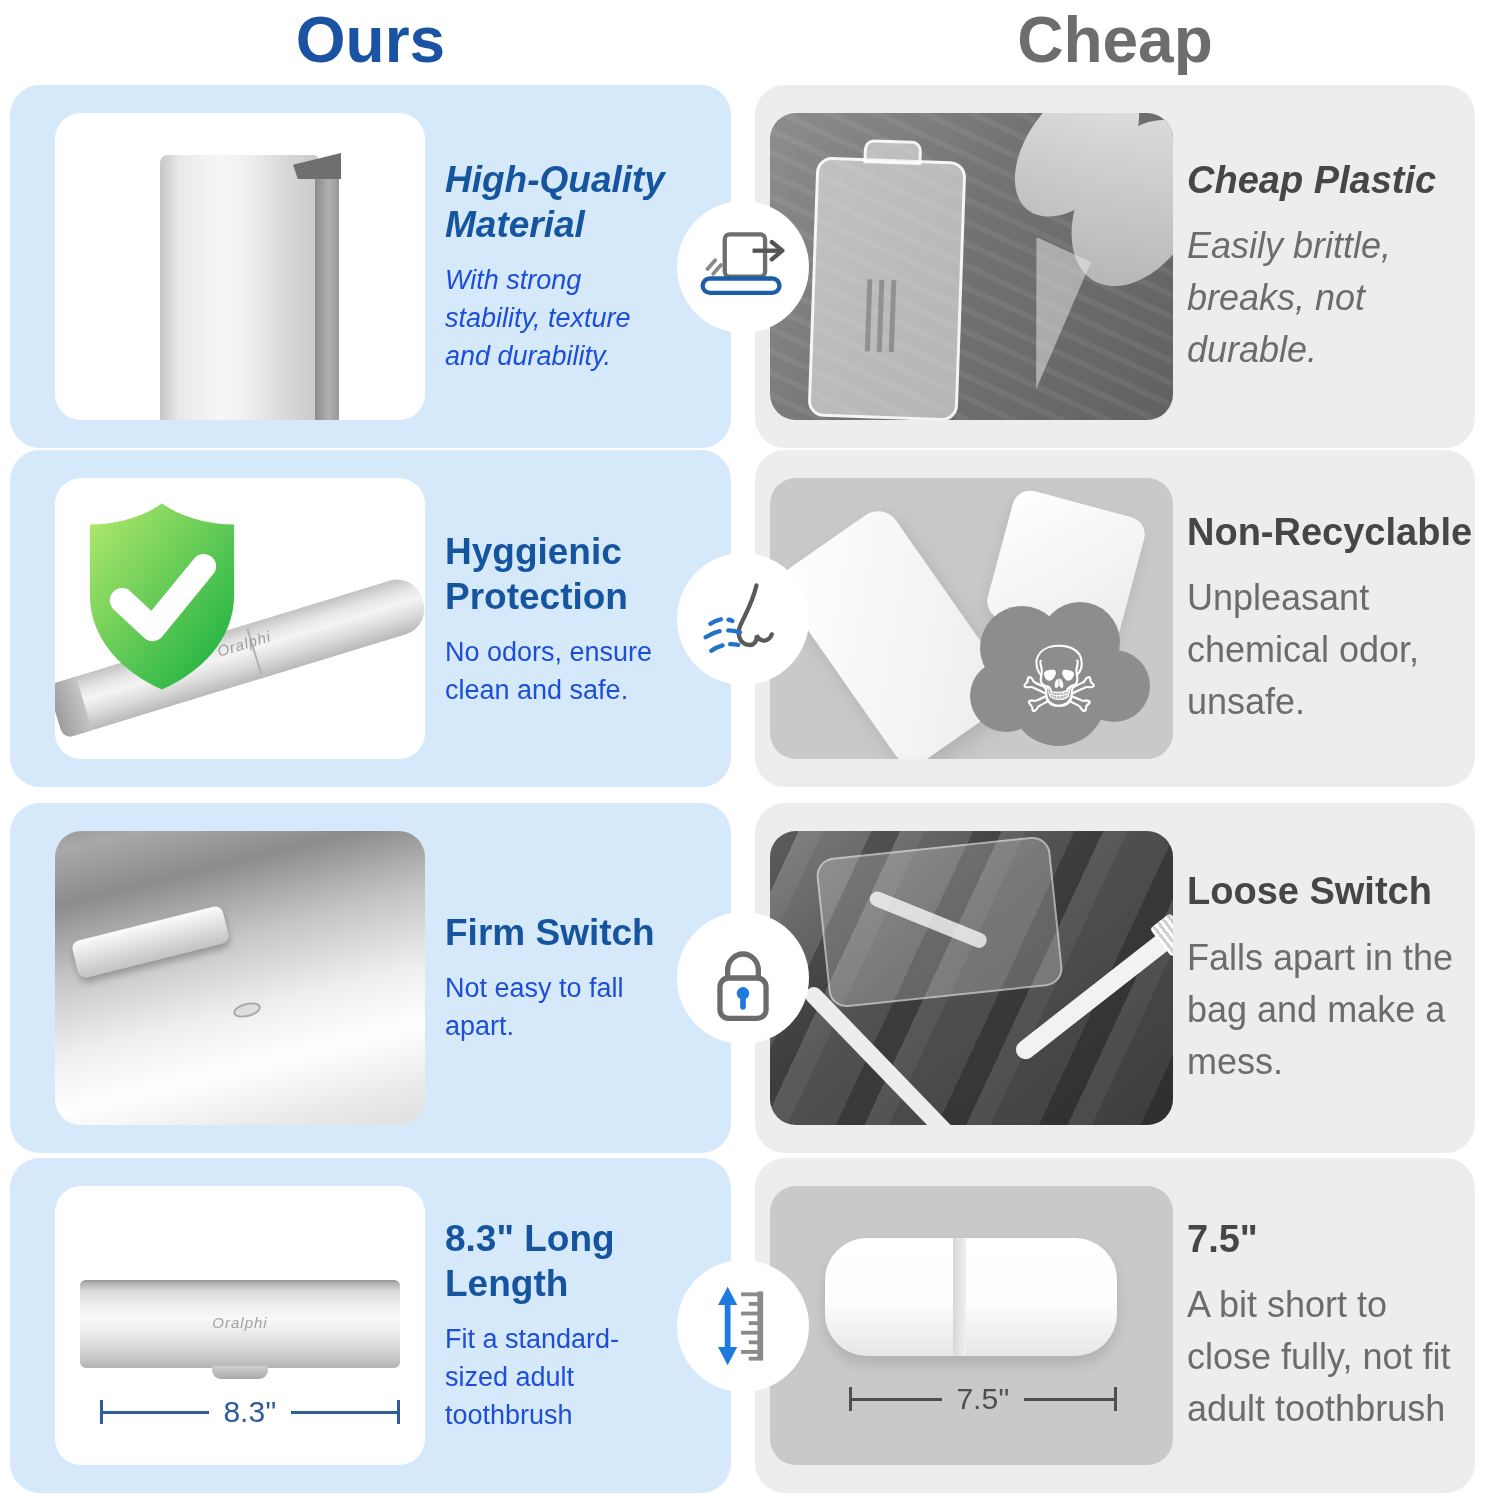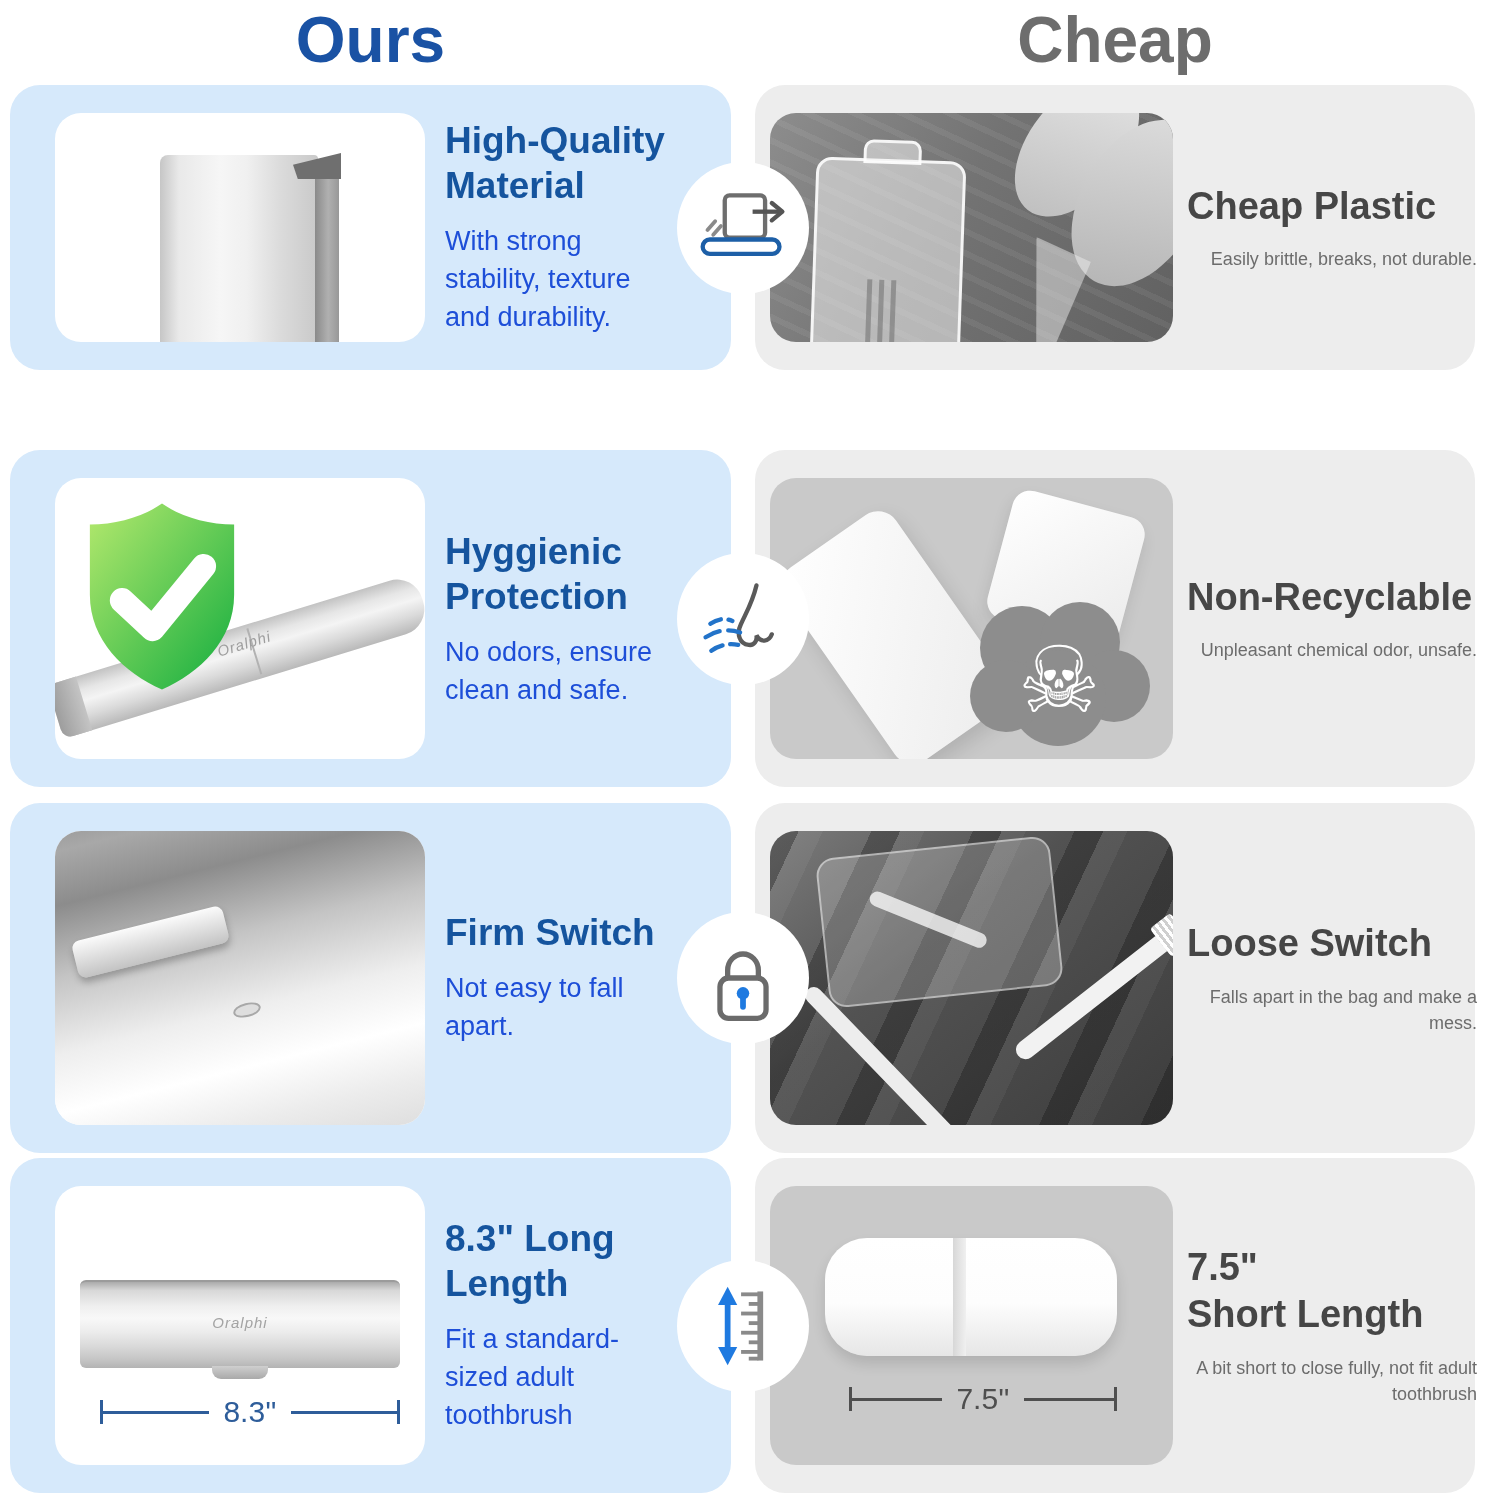--- a/index.html
+++ b/index.html
@@ -10,42 +10,42 @@
     font-family:"Liberation Sans","DejaVu Sans",sans-serif;
   }
   
   .hdr-title { position:absolute; top:0; height:84px; text-align:center;
     font-size:64px; font-weight:800; letter-spacing:0; line-height:80px; }
   .t-ours   { left:10px;  width:721px; color:#1a52a4; }
   .t-others { left:755px; width:720px; color:#6d6d6d; }
 
   
   .row { position:absolute; left:0; width:1485px; }
-  .row1 { top:85px;   height:285px; }
+  .row1 { top:85px;   height:363px;font-style:italic; }
   .row2 { top:450px;  height:337px; }
   .row3 { top:803px;  height:350px; }
   .row4 { top:1158px; height:335px; }
 
   .panelL { position:absolute; left:10px;  top:0; bottom:0; width:721px;
             background:#d6e9fb; border-radius:30px; }
   .panelR { position:absolute; left:755px; top:0; bottom:0; width:720px;
             background:#ededed; border-radius:30px; }
 
   .card  { position:absolute; top:28px; bottom:28px; border-radius:26px; overflow:hidden; }
   .cardL { left:55px;  width:370px; background:#ffffff; }
   .cardR { left:770px; width:403px; background:#c9c9c9; }
 
   .txtL { position:absolute; left:445px;  top:50%; transform:translateY(-50%); width:270px; }
   .txtR { position:absolute; left:1187px; top:50%; transform:translateY(-50%); width:290px; }
   .hL { font-size:37px; font-weight:700; color:#15549e; line-height:1.22; margin:0 0 14px; }
   .bL { font-size:27px; line-height:1.42; color:#1d4ed8; max-width:228px; }
   .bL.narrow { max-width:212px; }
   .hR { font-size:38px; font-weight:700; color:#464646; line-height:1.25; margin:0 0 16px; white-space:nowrap; }
   .hR span { display:block; }
-  .bR { font-size:18px; line-height:1.45; color:#6c6c6c; max-width:300px;text-align:right; }
+  .bR { font-size:36px; line-height:1.45; color:#6c6c6c; max-width:300px; }
 
   
   .circle { position:absolute; left:677px; top:50%; margin-top:-66px;
             width:132px; height:132px; border-radius:50%; background:#ffffff; z-index:6;
             display:flex; align-items:center; justify-content:center; }
   .circle svg { width:96px; height:96px; }
 
   
   .dim { position:absolute; display:flex; align-items:center; }
   .dim .tick { width:3px; height:24px; background:currentColor; }
@@ -338,17 +338,16 @@
       <div class="ln"></div>
       <div class="lbl">7.5''</div>
       <div class="ln"></div>
       <div class="tick"></div>
     </div>
   </div>
 
   <div class="txtR">
     <h3 class="hR">
       <span>7.5"</span>
-      <span>Short Length</span>
     </h3>
     <div class="bR">A bit short to close fully, not fit adult toothbrush</div>
   </div>
 </div>
 
 </body></html>

